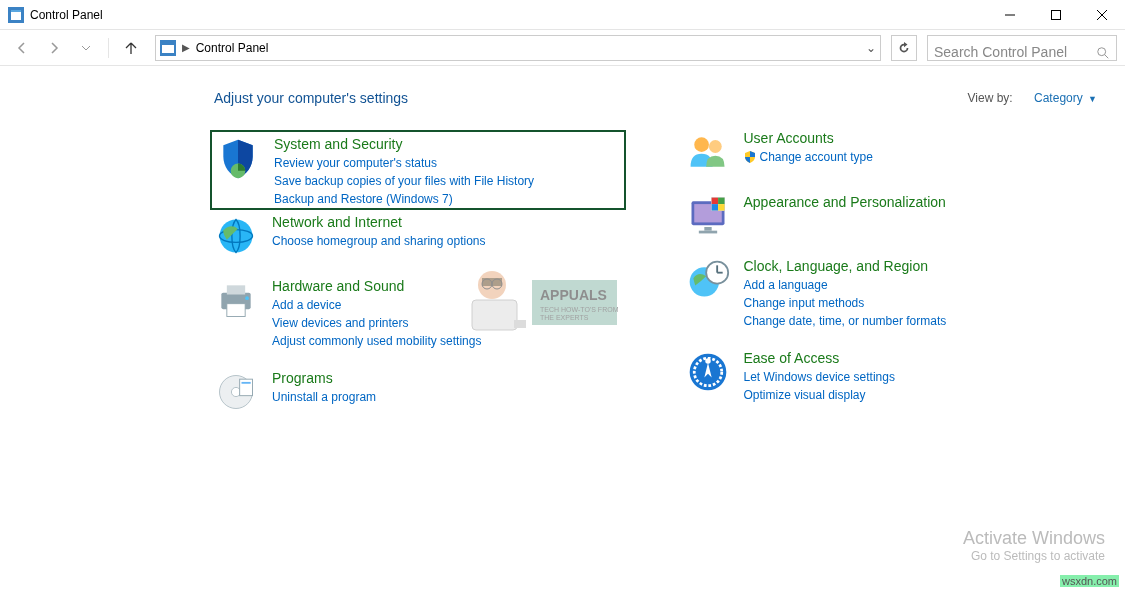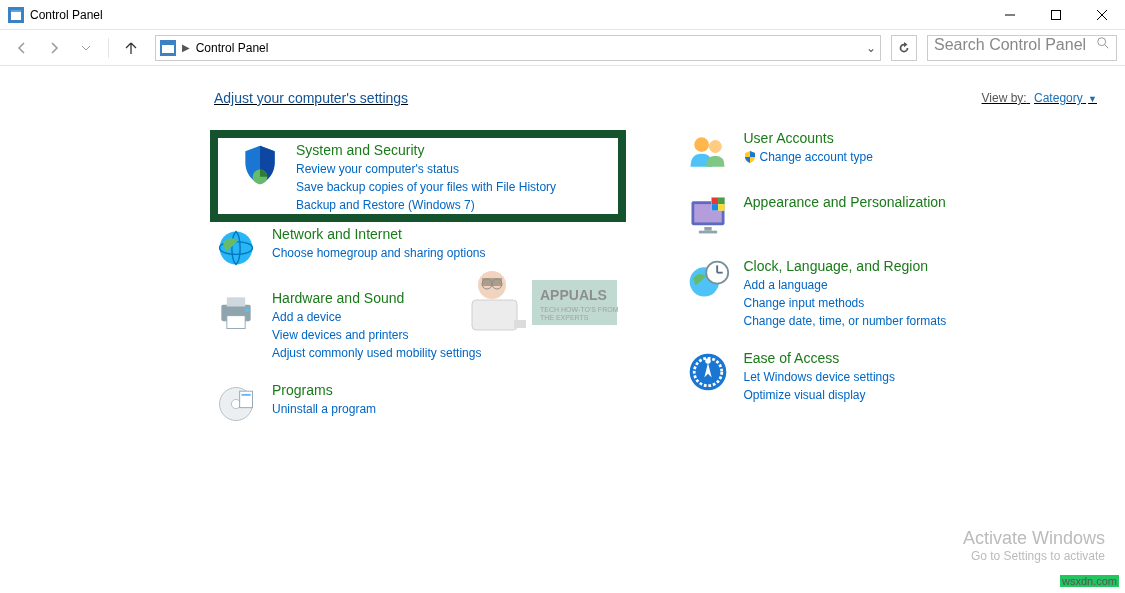--- a/index.html
+++ b/index.html
@@ -15,44 +15,44 @@
 
 .navbar { height: 36px; display: flex; align-items: center; padding: 0 8px; gap: 4px; border-bottom: 1px solid #e5e5e5; }
 .navbtn { width: 28px; height: 28px; display:flex; align-items:center; justify-content:center; color:#999; }
 .navbtn.enabled { color:#333; }
 .sep { width:1px; height:20px; background:#e5e5e5; margin:0 4px; }
 .breadcrumb { flex:1; height:26px; border:1px solid #ccc; display:flex; align-items:center; padding:0 4px; font-size:12px; gap:6px; margin:0 6px; }
 .breadcrumb .mini-icon { width:16px; height:16px; }
 .breadcrumb .chev { color:#555; font-size:10px; }
 .breadcrumb .dd { margin-left:auto; color:#555; }
 .refresh { width:26px; height:26px; border:1px solid #ccc; display:flex; align-items:center; justify-content:center; margin-right:6px; }
-.searchbox { width:190px; height:26px; border:1px solid #ccc; display:flex; align-items:flex-start; padding:0 6px; font-size:16px; color:#888; }
+.searchbox { width:190px; height:26px; border:1px solid #ccc; display:flex; align-items:flex-end; padding:0 6px; font-size:14px; color:#888; }
 .searchbox span { flex:1; }
 
 
 .content { padding: 24px 28px 0 214px; }
-.hdr { display:flex; align-items:center; margin-bottom:24px;text-decoration:underline; }
+.hdr { display:flex; align-items:center; margin-bottom:24px; }
 .hdr h1 { font-size:14px; font-weight:400; color:#125394; flex:1; }
 .viewby { font-size:12px; color:#555; }
-.viewby .val { color:#1a6fb3; margin-left:4px; }
+.viewby .val { color:#1a6fb3; margin-left:18px; }
 .viewby .caret { color:#1a6fb3; font-size:9px; margin-left:2px; }
 
 .cols { display:flex; gap:60px; }
 .col { flex:1; }
 .cat { display:flex; margin-bottom:20px; position:relative; }
-.cat.highlighted { border:8px solid #14532d; padding:4px 4px 0 20px; margin-left:-4px; margin-bottom:4px; }
+.cat.highlighted { border:2px solid #14532d; padding:4px 4px 0 4px; margin-left:-4px; margin-bottom:4px; }
 .cat .icon { width:44px; height:44px; flex-shrink:0; margin-right:14px; }
 .cat .txt h2 { font-size:14px; font-weight:400; color:#1a7a1a; margin-bottom:2px; cursor:pointer; }
 .cat .txt a { display:block; font-size:12px; color:#0066c3; text-decoration:none; line-height:1.5; cursor:pointer; }
 .cat .shield { display:inline-block; width:12px; height:12px; margin-right:4px; vertical-align:-2px; }
 
 
 .activate { position:absolute; right:20px; bottom:30px; text-align:right; color:#bbb; font-size:18px; }
 .activate .sub { font-size:12px; }
-.wsx { position:absolute; right:6px; bottom:6px; font-size:11px; color:#555; background:#22c55e; padding:0 2px; }
+.wsx { position:absolute; right:6px; bottom:6px; font-size:11px; color:#555; background:#86efac; padding:0 2px; }
 .appuals { position:absolute; left:452px; top:260px; width:170px; height:90px; opacity:0.55; pointer-events:none; }
 </style>
 </head>
 <body>
 
 <div class="titlebar">
   <span class="app-icon">
     <svg viewBox="0 0 16 16">
         <rect width="16" height="16" fill="#3b82c4"></rect>
         <rect x="3" y="3" width="10" height="10" fill="#fff"></rect>

